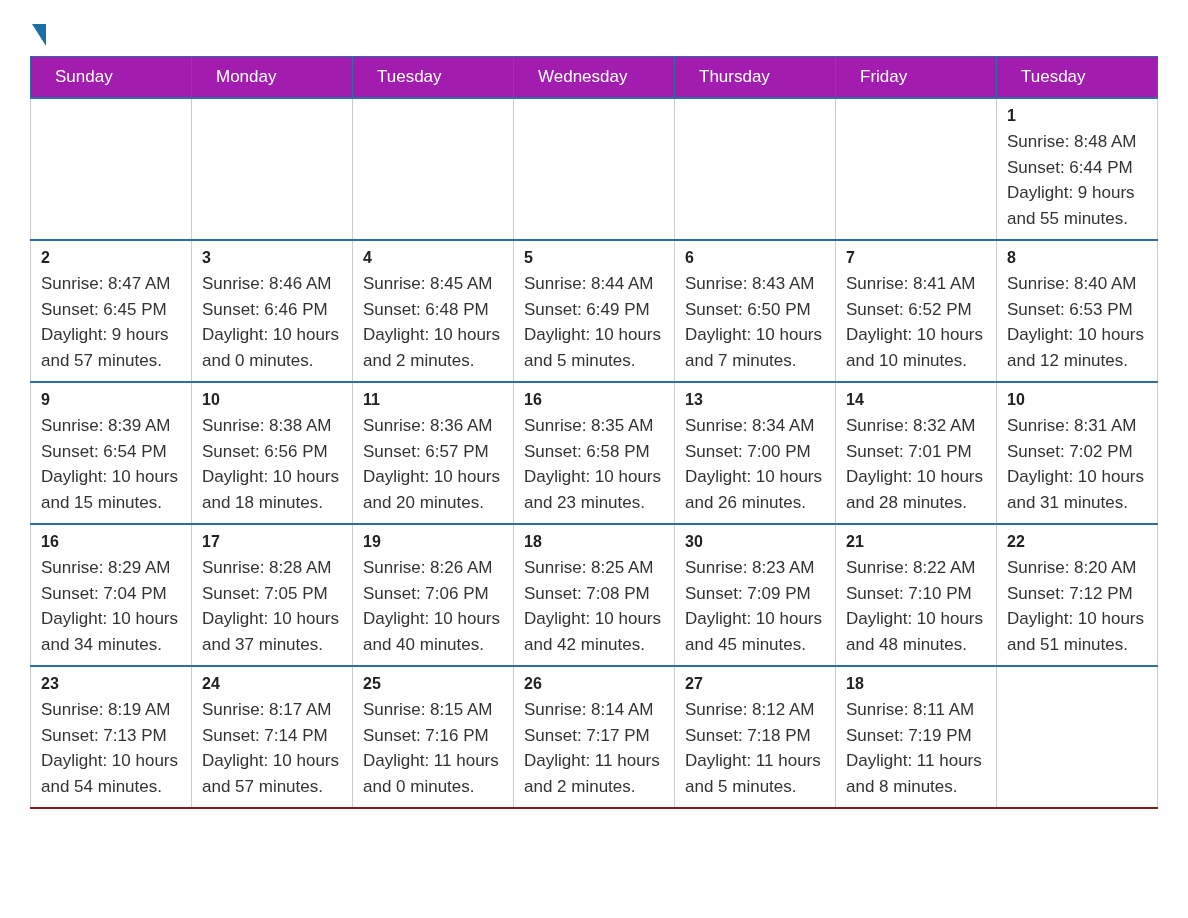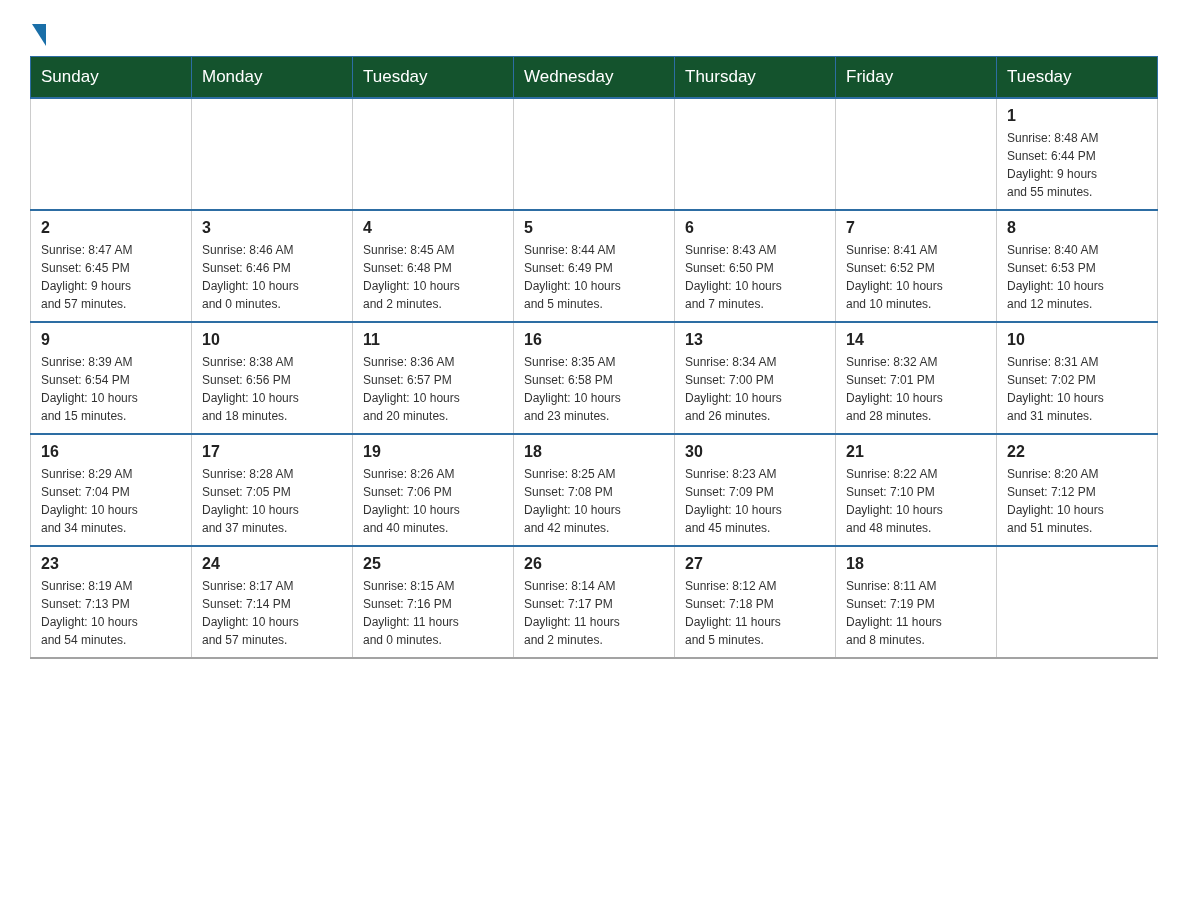--- a/index.html
+++ b/index.html
@@ -59,25 +59,25 @@
       font-size: 22px;
       color: #555;
       margin-top: 4px;
     }
     .calendar {
       width: 100%;
       border-collapse: collapse;
       margin-top: 10px;
     }
     .calendar th {
-      background-color: #14532d;
+      background-color: #a21caf;
       color: #fff;
       font-size: 17px;
       font-weight: normal;
-      padding: 10px 10px;
+      padding: 10px 24px;
       text-align: left;
       border: 1px solid #2d6da3;
     }
     .calendar td {
       vertical-align: top;
       padding: 8px 10px;
       border: 1px solid #ccc;
       width: 14.28%;
       min-height: 110px;
       height: 110px;
@@ -92,29 +92,29 @@
       border-top: 2px solid #2d6da3;
     }
     .day-num {
       font-size: 16px;
       font-weight: bold;
       color: #222;
       display: block;
       margin-bottom: 4px;
     }
     .day-info {
-      font-size: 12px;
+      font-size: 17px;
       line-height: 1.5;
       color: #333;
     }
     .empty-cell {
       background: #f9f9f9;
     }
     .last-row td {
-      border-bottom: 2px solid #a3a3a3;
+      border-bottom: 2px solid #7f1d1d;
     }
   </style>
 </head>
 <body>
 
 <div class="header">
   <div class="logo">
     <div class="logo-top">
       <span class="logo-general"></span>
       <div class="logo-arrow"></div>

